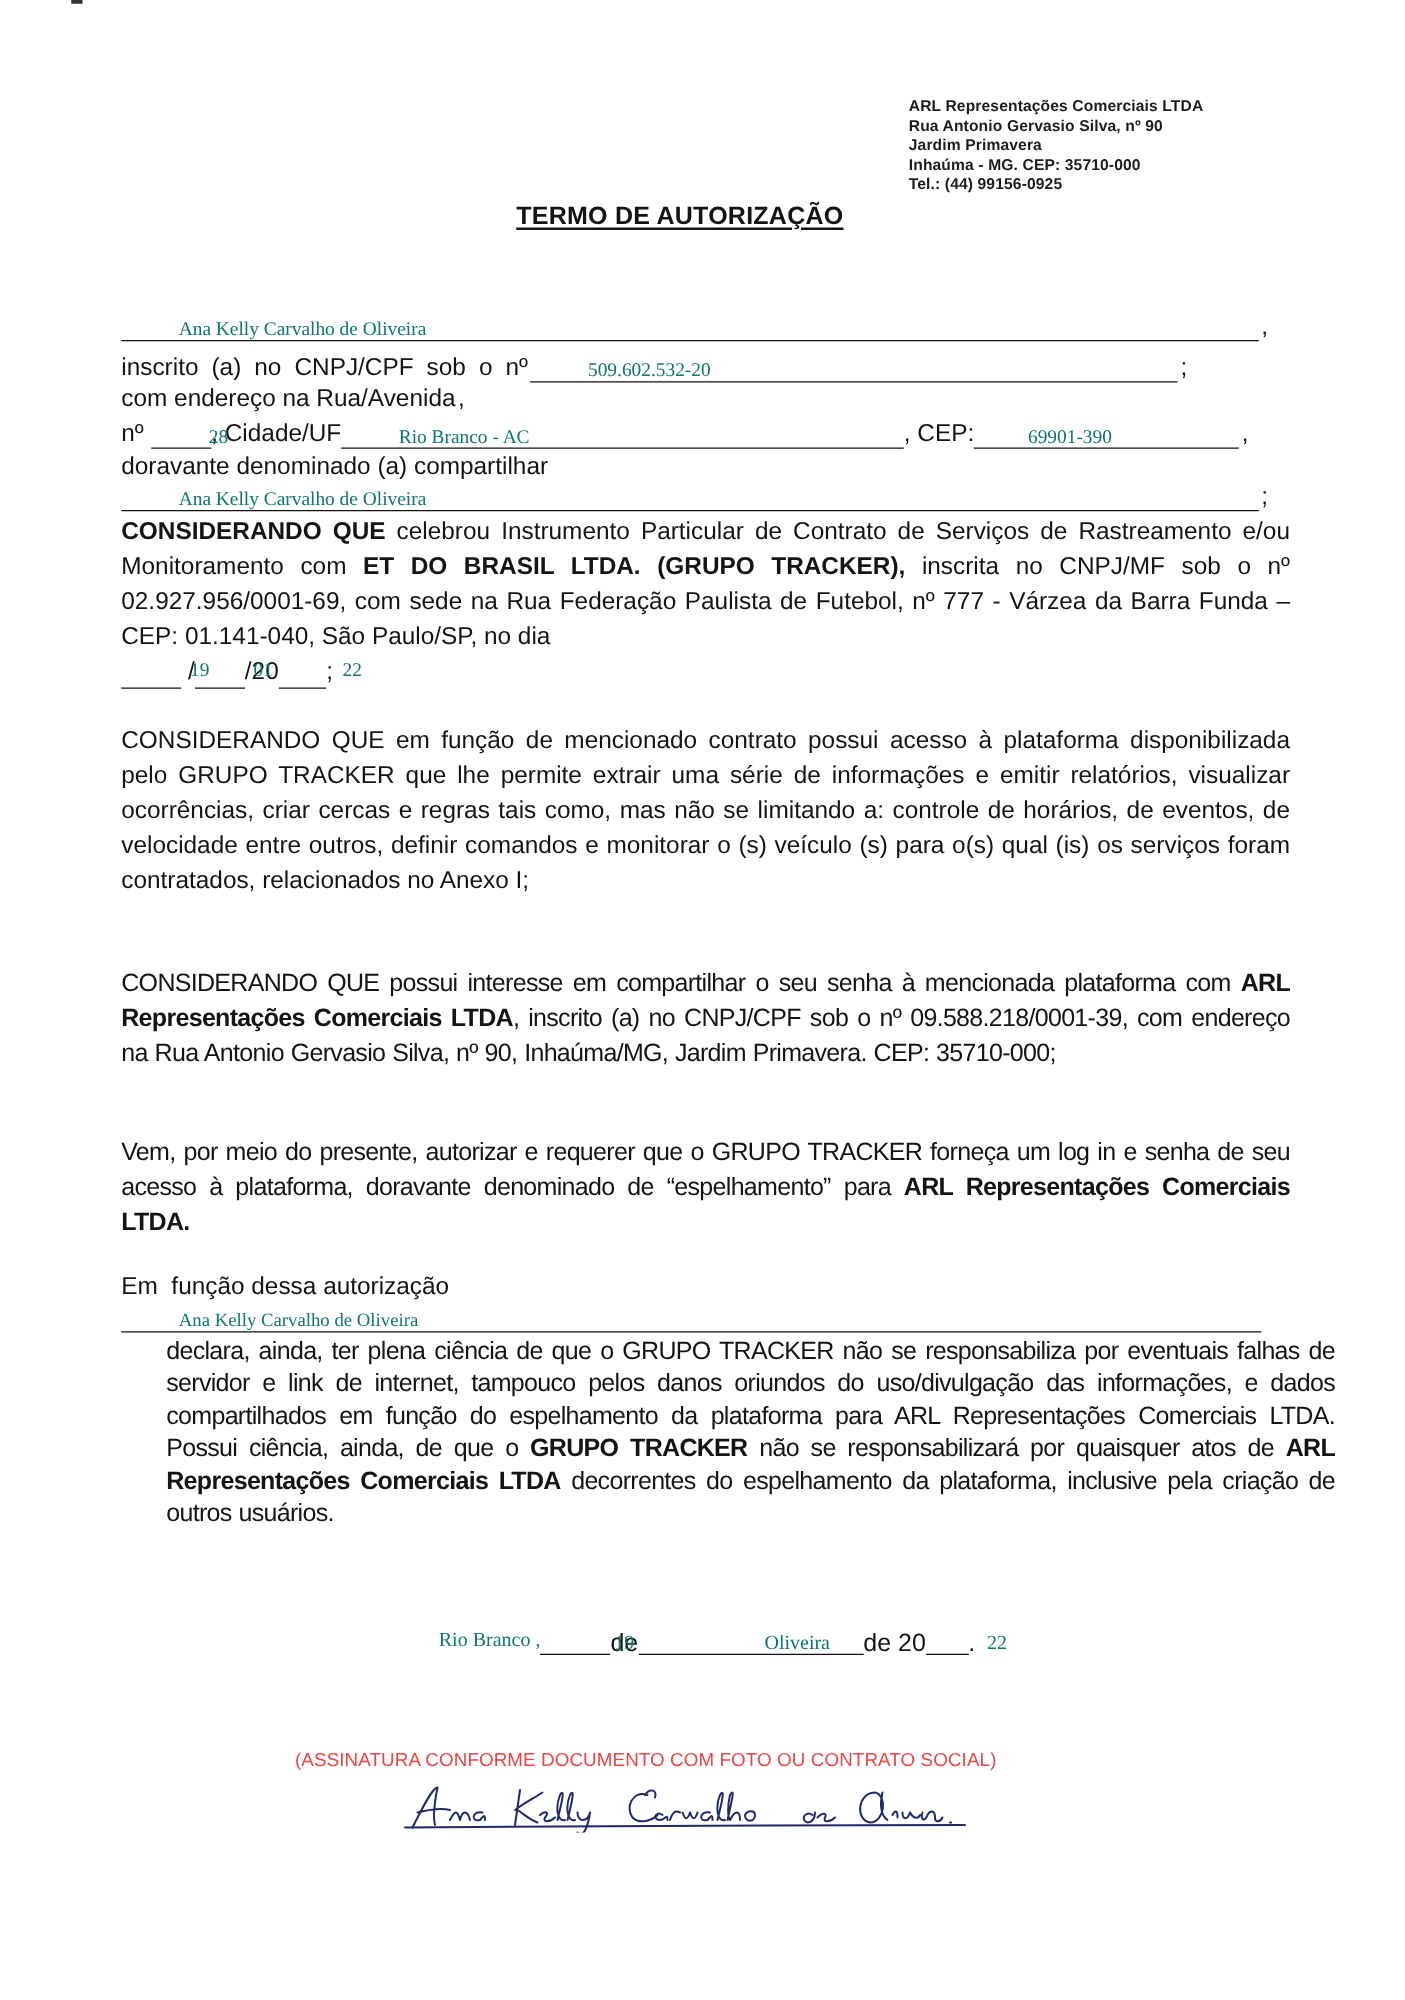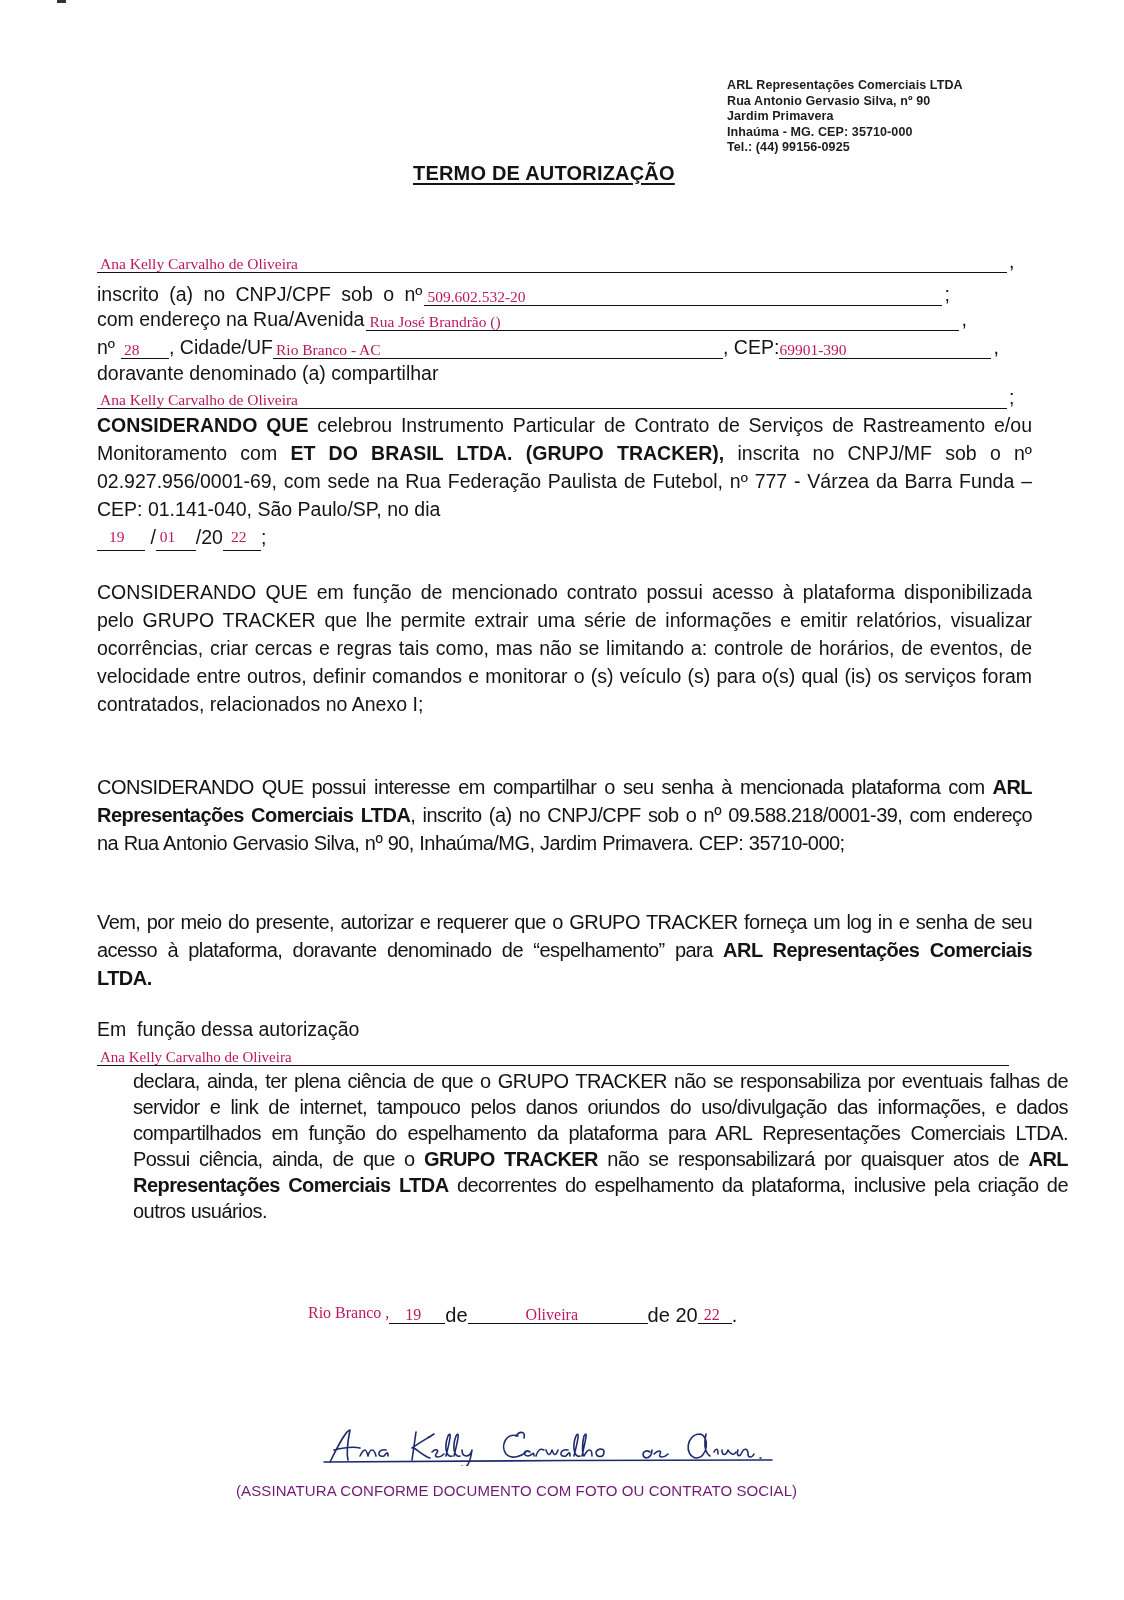--- a/index.html
+++ b/index.html
@@ -6,37 +6,37 @@
   html, body { width: 1124px; height: 1600px; background: #ffffff; overflow: hidden; }
   body { position: relative; font-family: "Liberation Sans", "DejaVu Sans", sans-serif; color: #141414; }
 
   .corner-mark { position: absolute; left: 57px; top: 0; width: 9px; height: 3px; background: #333; }
 
   .letterhead { position: absolute; left: 727px; top: 78px; font-size: 12.5px; line-height: 15.5px; font-weight: bold; color: #1c1c1c; letter-spacing: 0.1px; }
   .letterhead div { white-space: nowrap; }
 
   .title { position: absolute; left: 413px; top: 162px; font-size: 20px; font-weight: bold; text-decoration: underline; text-decoration-thickness: 2px; text-underline-offset: 3px; letter-spacing: 0.2px; }
 
-  .serif-fill { font-family: "Liberation Serif", "DejaVu Serif", serif; font-size: 15.5px; color: #be185d; }
+  .serif-fill { font-family: "Liberation Serif", "DejaVu Serif", serif; font-size: 15.5px; color: #0f766e; margin-left: 43px; }
 
   .line-row { position: absolute; left: 97px; display: flex; align-items: flex-end; white-space: nowrap; font-size: 19.5px; }
   .blank { display: inline-block; border-bottom: 1.6px solid #111; height: 20px; position: relative; vertical-align: bottom; }
   .blank .fill { position: absolute; left: 3px; bottom: -1px; }
   .punct { margin-left: 2px; }
 
   .para { position: absolute; left: 97px; width: 935px; font-size: 19.5px; line-height: 28px; text-align: justify; text-align-last: left; }
   .para b { font-weight: bold; }
   .condensed { font-family: "Liberation Sans", sans-serif; font-stretch: condensed; letter-spacing: -0.55px; word-spacing: 0.5px; }
 
   .date-row { position: absolute; left: 308px; top: 1304px; display: flex; align-items: flex-start; white-space: nowrap; font-size: 20px; }
   .date-row .serif-fill { font-size: 16px; }
 
   .signature { position: absolute; left: 320px; top: 1426px; width: 470px; height: 40px; }
   .signature svg { width: 100%; height: 100%; }
-  .sign-caption { position: absolute; left: 236px; top: 1482px; font-size: 15px; color: #701a75; letter-spacing: 0.1px; text-align: center; }
+  .sign-caption { position: absolute; left: 236px; top: 1400px; font-size: 15px; color: #ef4444; letter-spacing: 0.1px; text-align: center; }
 </style>
 </head>
 <body>
 
 <div class="corner-mark"></div>
 
 <div class="letterhead">
   <div>ARL Representações Comerciais LTDA</div>
   <div>Rua Antonio Gervasio Silva, nº 90</div>
   <div>Jardim Primavera</div>
@@ -56,23 +56,20 @@
 <div class="line-row" style="top:283px; word-spacing:5px;">
   <span>inscrito (a) no CNPJ/CPF sob o nº</span>
   <span class="blank" style="width:518px; margin-left:2px;">
     <span class="fill serif-fill">509.602.532-20</span>
   </span>
   <span class="punct">;</span>
 </div>
 
 <div class="line-row" style="top:308px;">
   <span>com endereço na Rua/Avenida</span>
-  <span class="blank" style="width:593px; margin-left:2px;">
-    <span class="fill serif-fill">Rua José Brandrão ()</span>
-  </span>
   <span class="punct">,</span>
 </div>
 
 <div class="line-row" style="top:336px;">
   <span>nº</span>
   <span class="blank" style="width:48px; margin-left:6px;">
     <span class="fill serif-fill">28</span>
   </span>
   <span>, Cidade/UF</span>
   <span class="blank" style="width:450px;">

